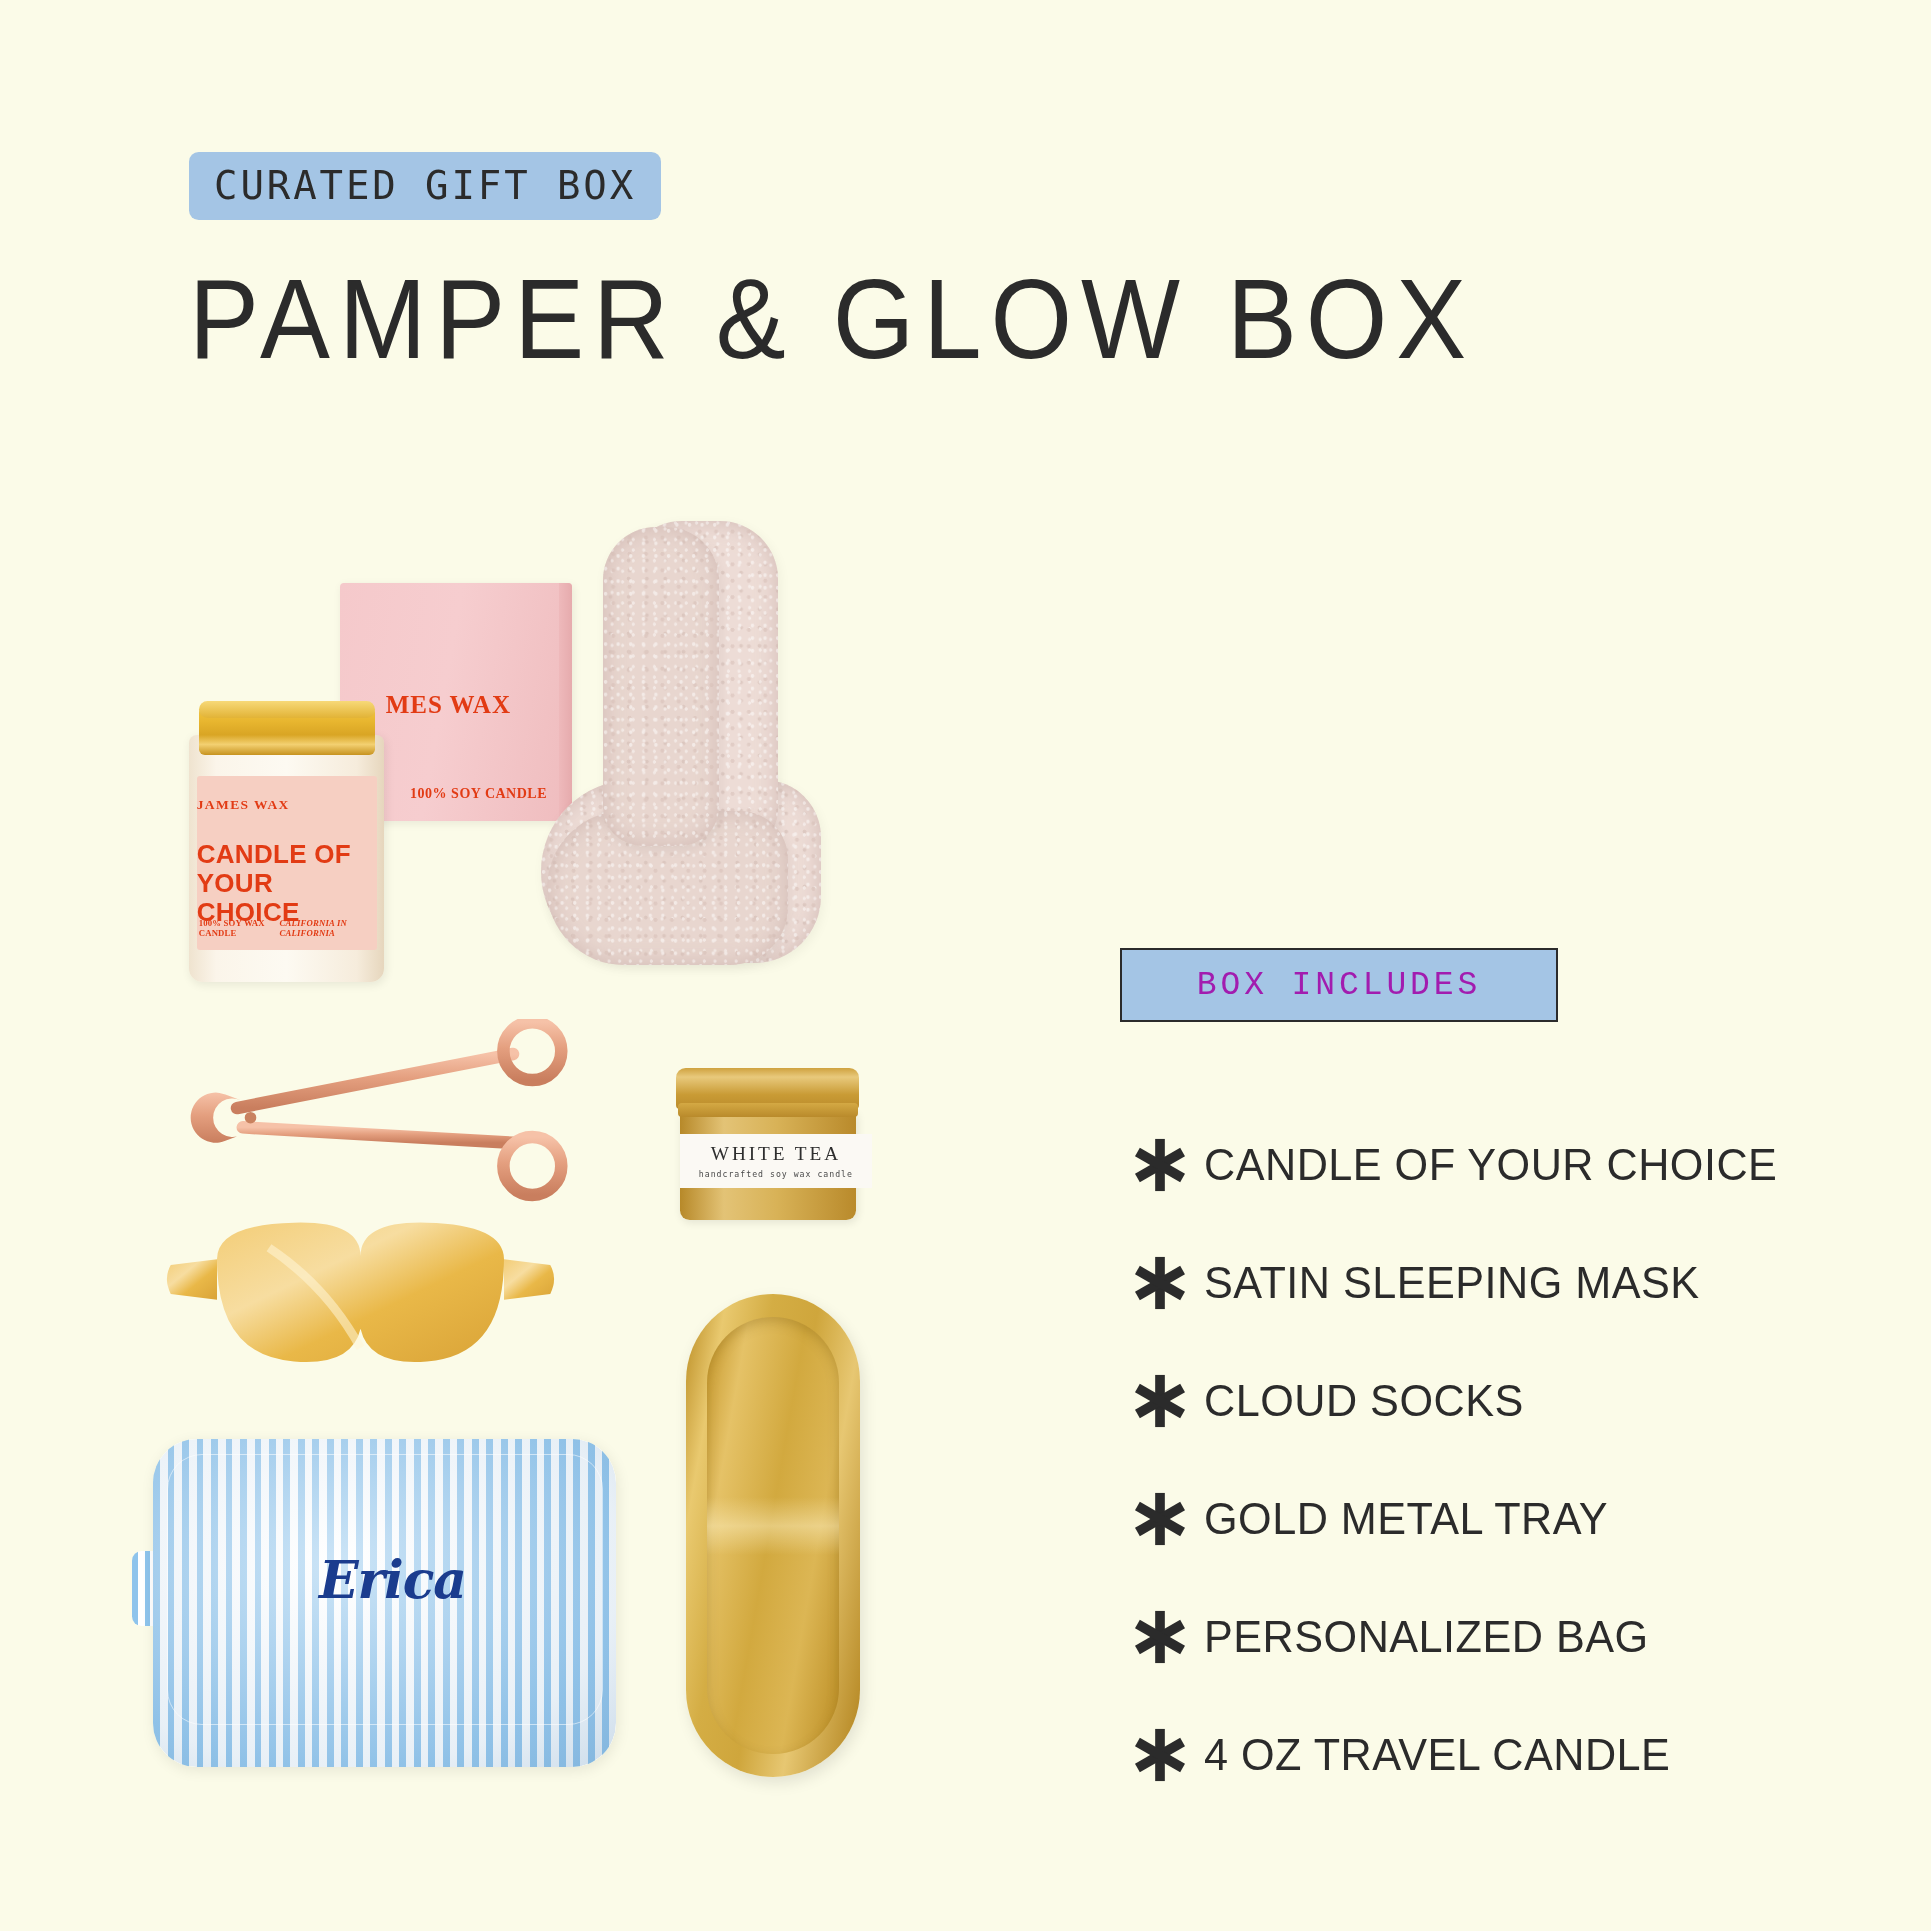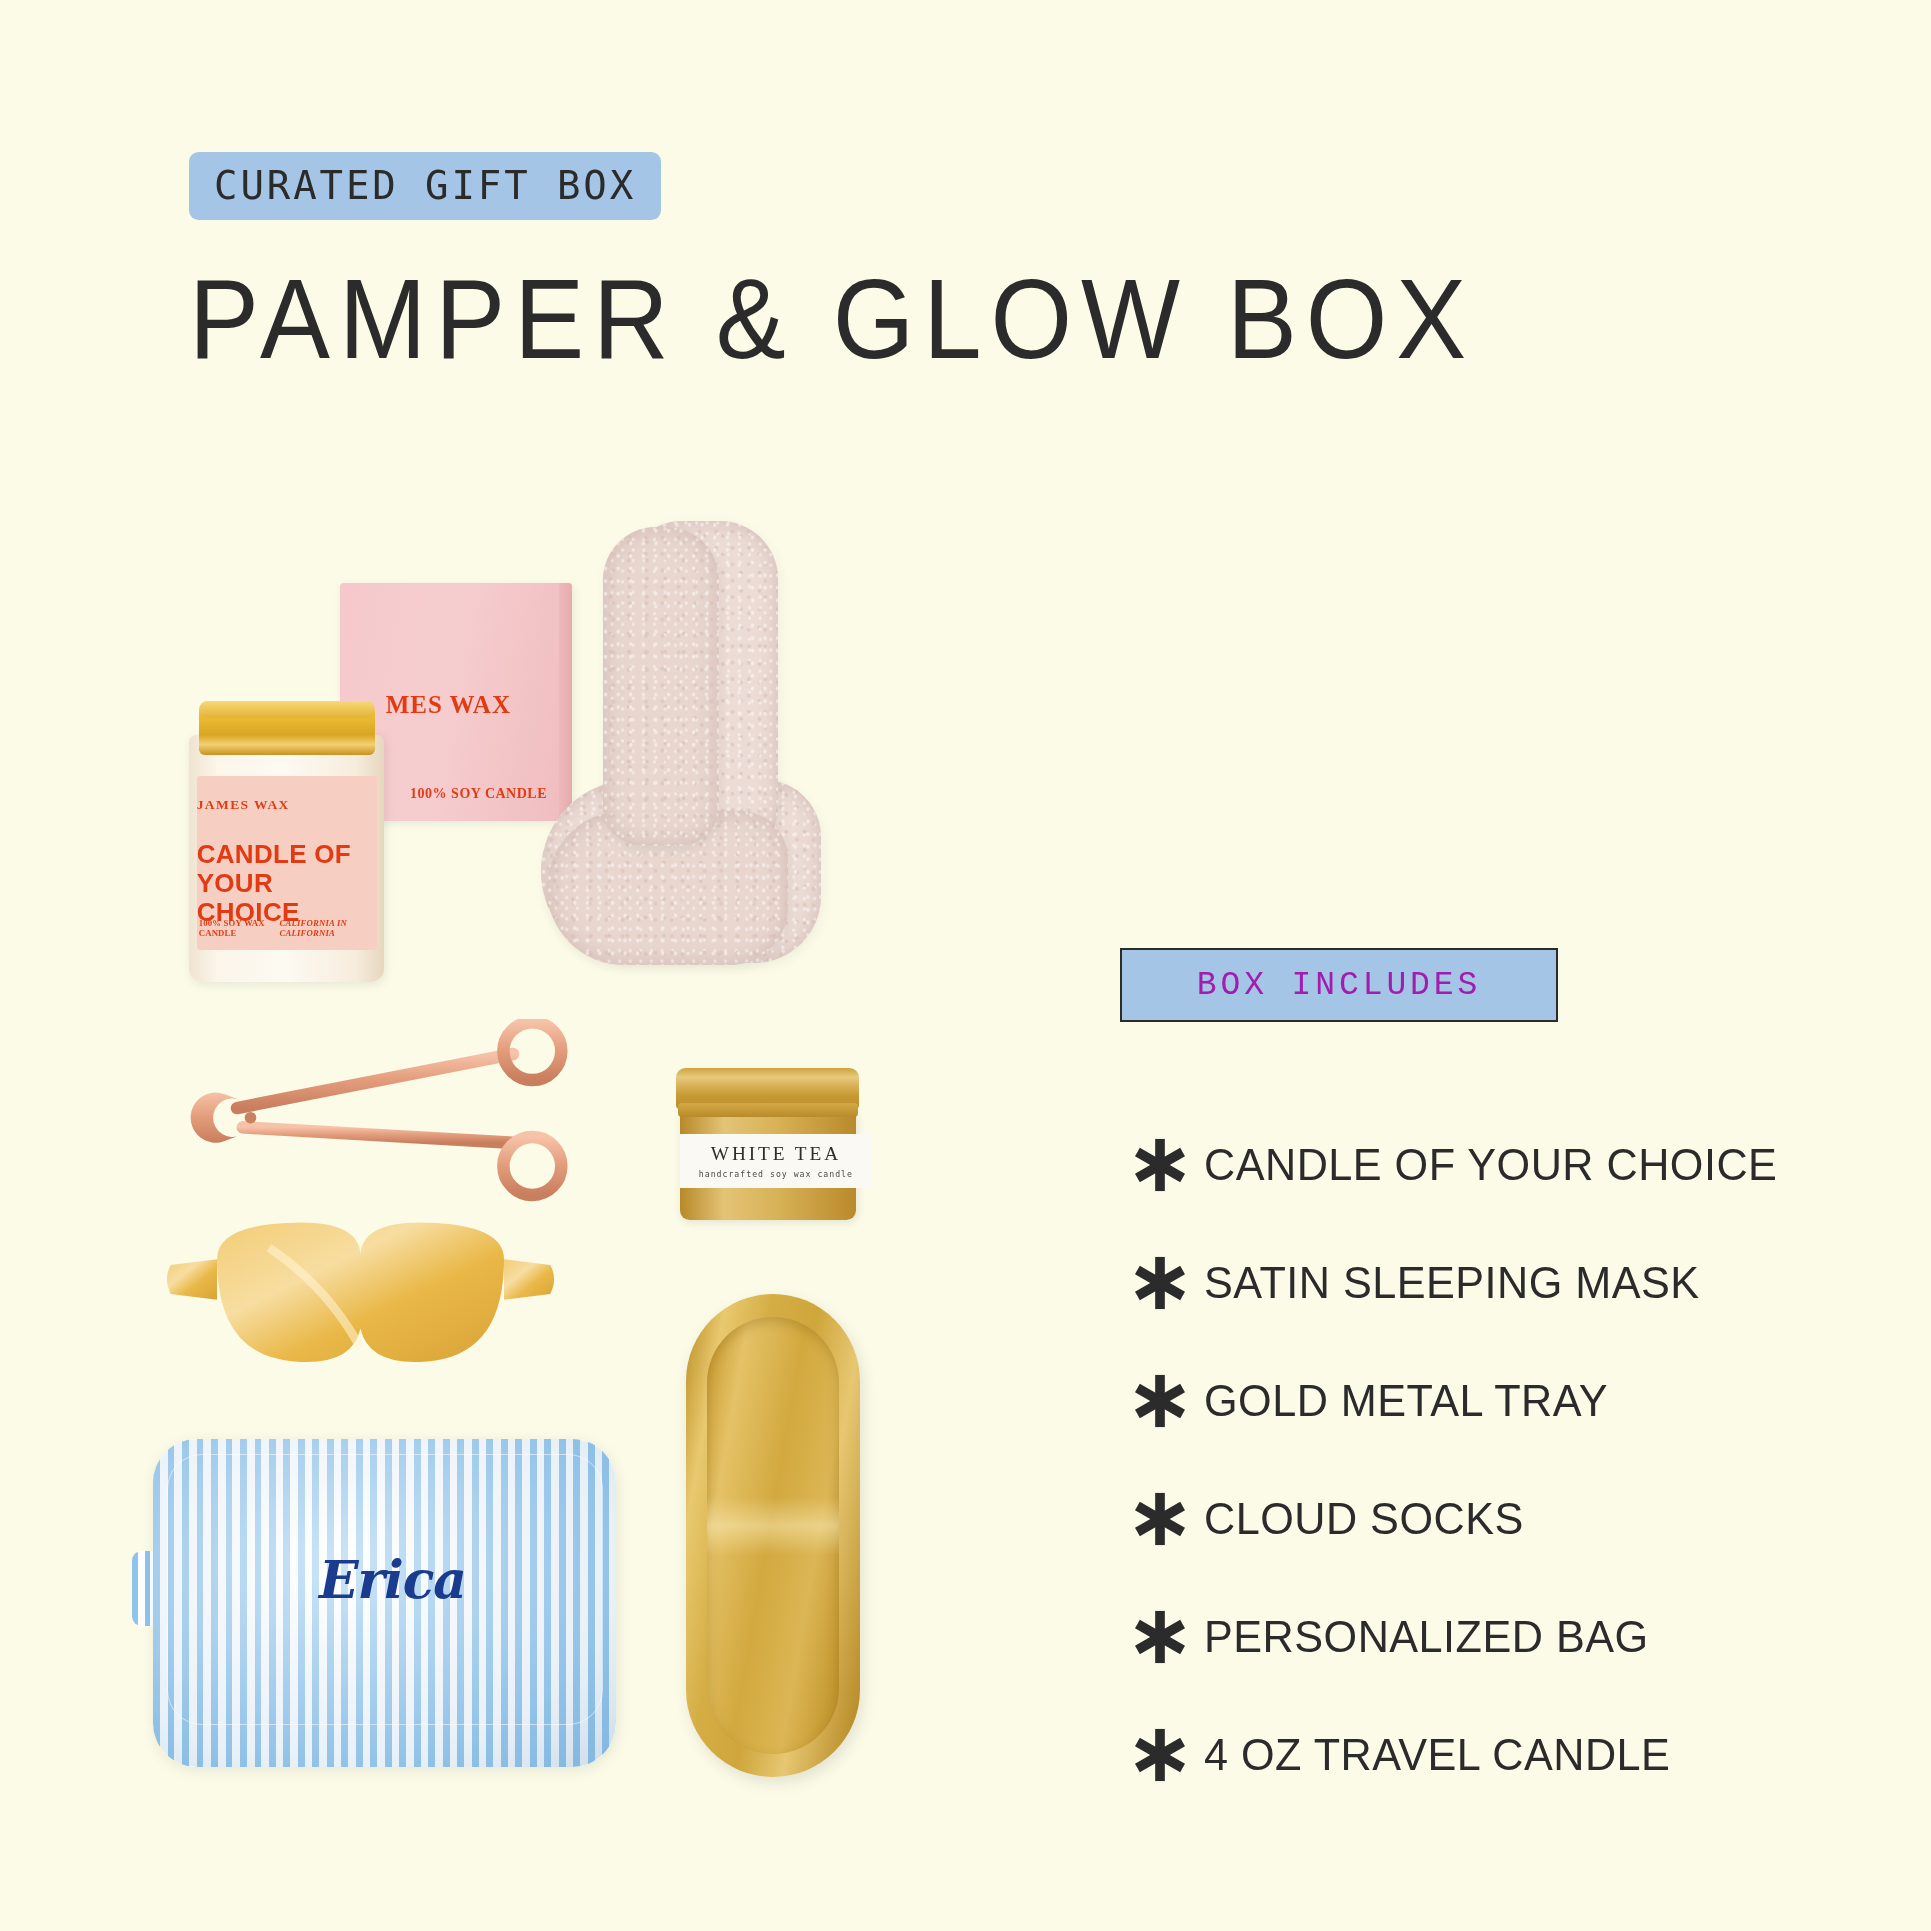--- a/index.html
+++ b/index.html
@@ -312,46 +312,46 @@
     <div class="inc-row">
       <span class="inc-star">
         <svg width="56" height="56" viewBox="0 0 58 58">
             <g fill="currentColor">
           <rect x="24" y="2" width="10" height="54"></rect>
           <rect x="24" y="2" width="10" height="54" transform="rotate(60 29 29)"></rect>
           <rect x="24" y="2" width="10" height="54" transform="rotate(120 29 29)"></rect>
         </g>
           </svg>
       </span>
+      <span class="inc-label">CLOUD SOCKS</span>
+    </div>
+
+    <div class="inc-row">
+      <span class="inc-star">
+        <svg width="56" height="56" viewBox="0 0 58 58">
+            <g fill="currentColor">
+          <rect x="24" y="2" width="10" height="54"></rect>
+          <rect x="24" y="2" width="10" height="54" transform="rotate(60 29 29)"></rect>
+          <rect x="24" y="2" width="10" height="54" transform="rotate(120 29 29)"></rect>
+        </g>
+          </svg>
+      </span>
       <span class="inc-label">GOLD METAL TRAY</span>
     </div>
 
     <div class="inc-row">
       <span class="inc-star">
         <svg width="56" height="56" viewBox="0 0 58 58">
             <g fill="currentColor">
           <rect x="24" y="2" width="10" height="54"></rect>
           <rect x="24" y="2" width="10" height="54" transform="rotate(60 29 29)"></rect>
           <rect x="24" y="2" width="10" height="54" transform="rotate(120 29 29)"></rect>
         </g>
           </svg>
       </span>
-      <span class="inc-label">CLOUD SOCKS</span>
-    </div>
-
-    <div class="inc-row">
-      <span class="inc-star">
-        <svg width="56" height="56" viewBox="0 0 58 58">
-            <g fill="currentColor">
-          <rect x="24" y="2" width="10" height="54"></rect>
-          <rect x="24" y="2" width="10" height="54" transform="rotate(60 29 29)"></rect>
-          <rect x="24" y="2" width="10" height="54" transform="rotate(120 29 29)"></rect>
-        </g>
-          </svg>
-      </span>
       <span class="inc-label">PERSONALIZED BAG</span>
     </div>
 
     <div class="inc-row">
       <span class="inc-star">
         <svg width="56" height="56" viewBox="0 0 58 58">
             <g fill="currentColor">
           <rect x="24" y="2" width="10" height="54"></rect>
           <rect x="24" y="2" width="10" height="54" transform="rotate(60 29 29)"></rect>
           <rect x="24" y="2" width="10" height="54" transform="rotate(120 29 29)"></rect>

